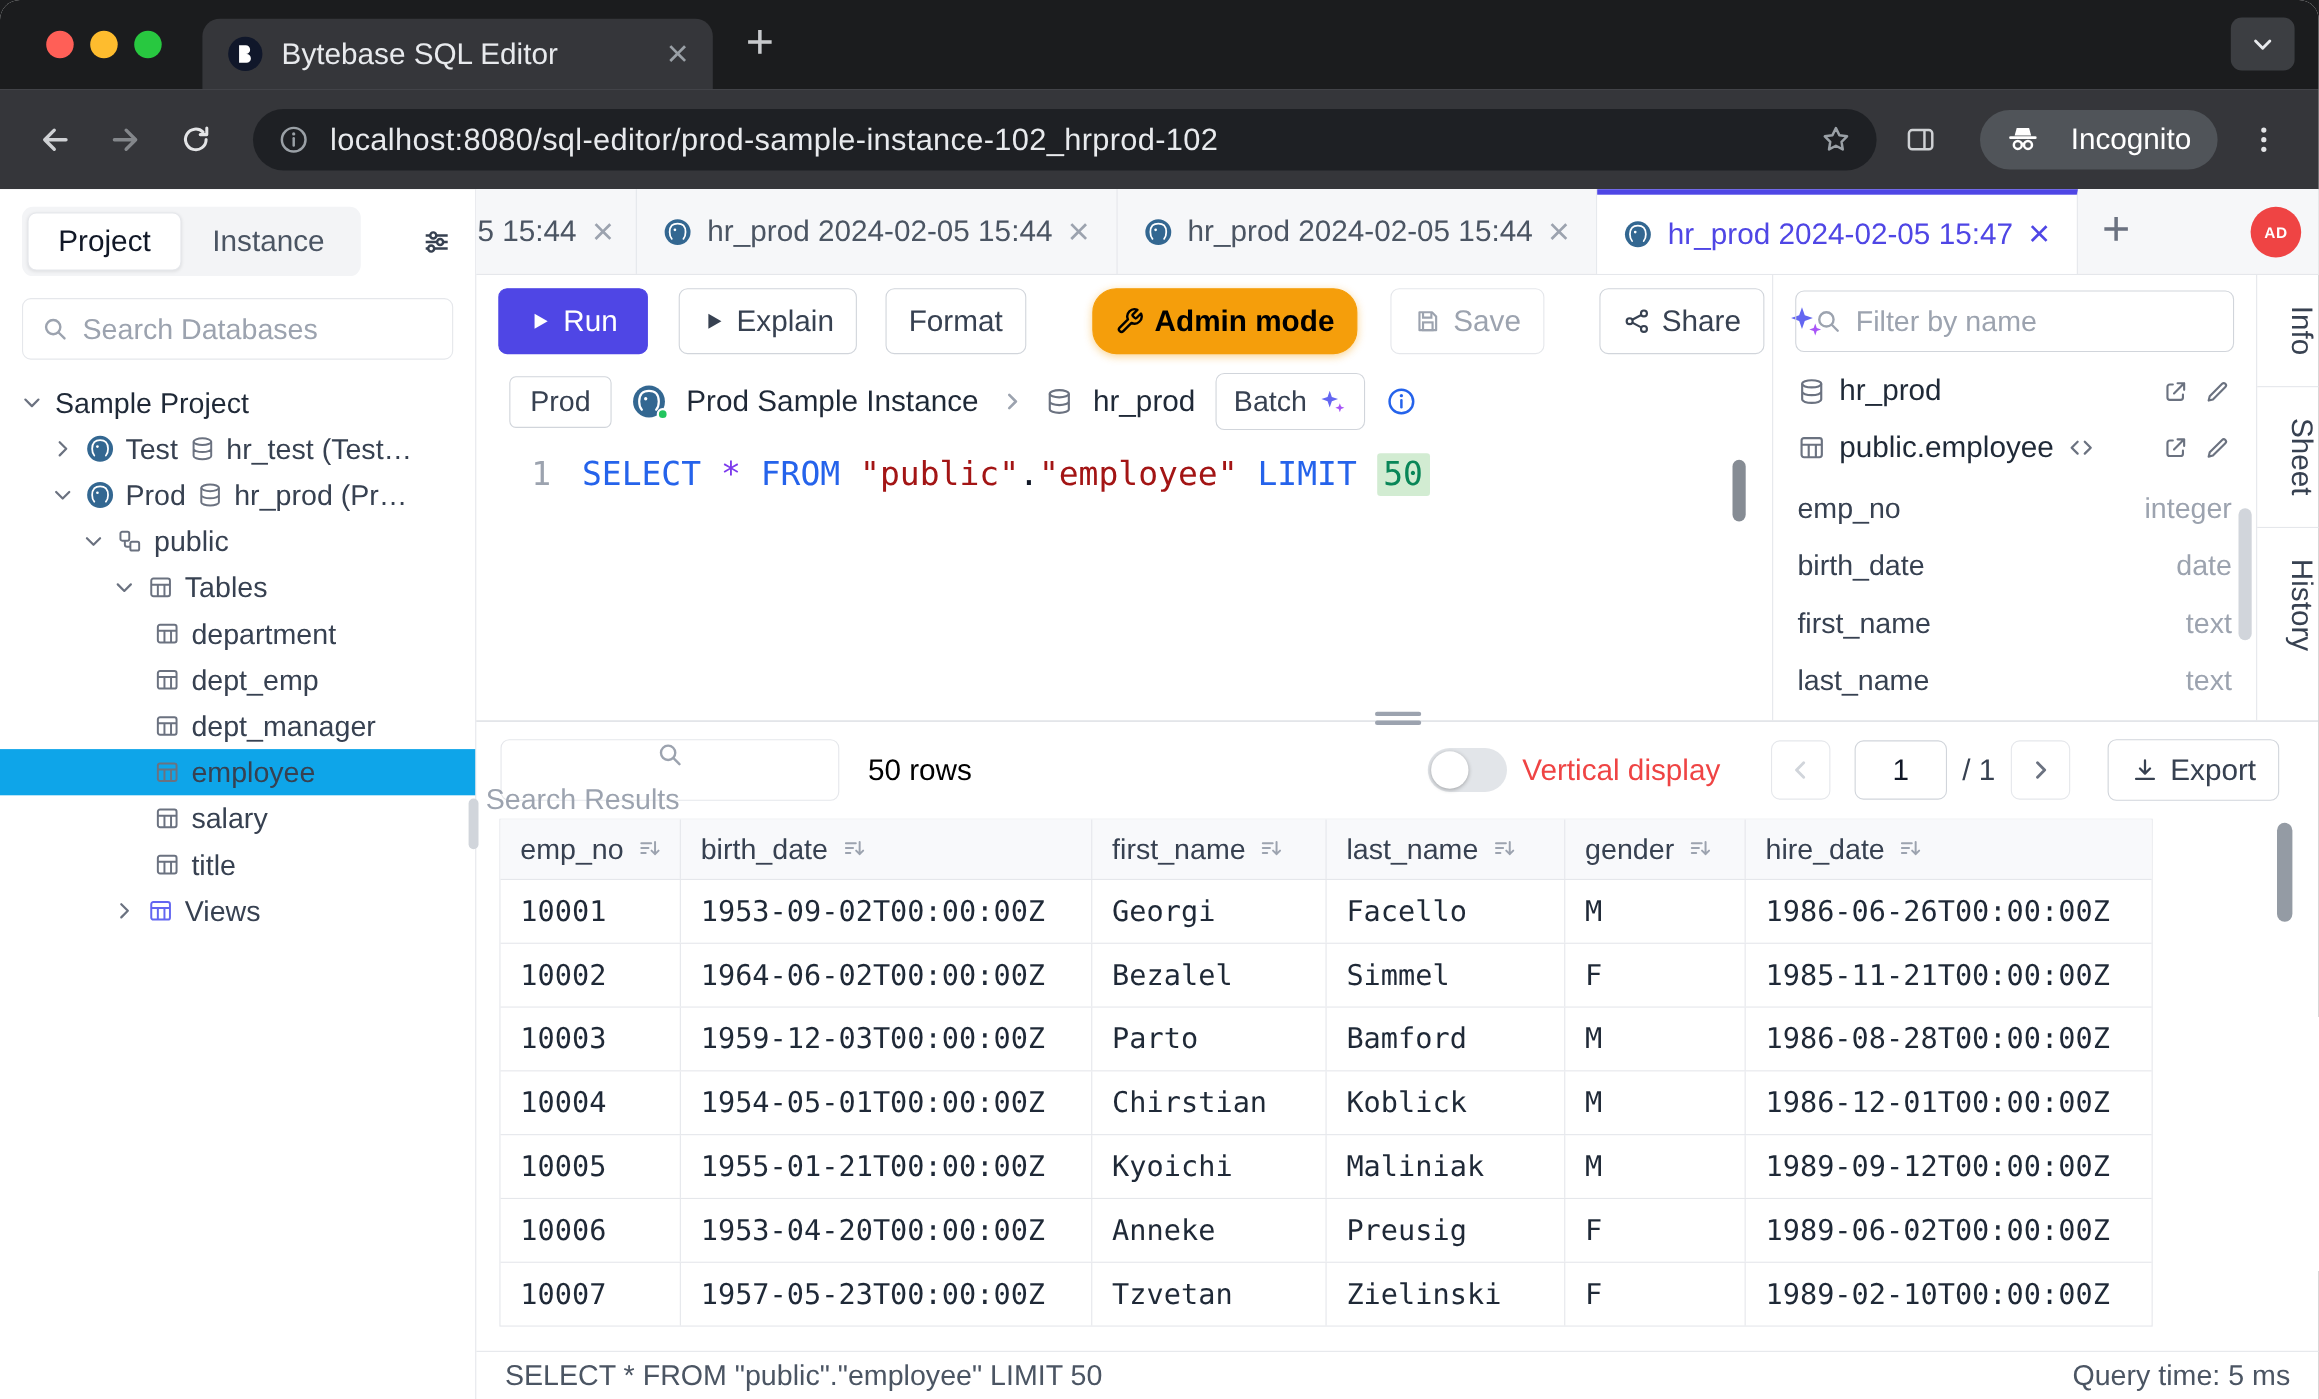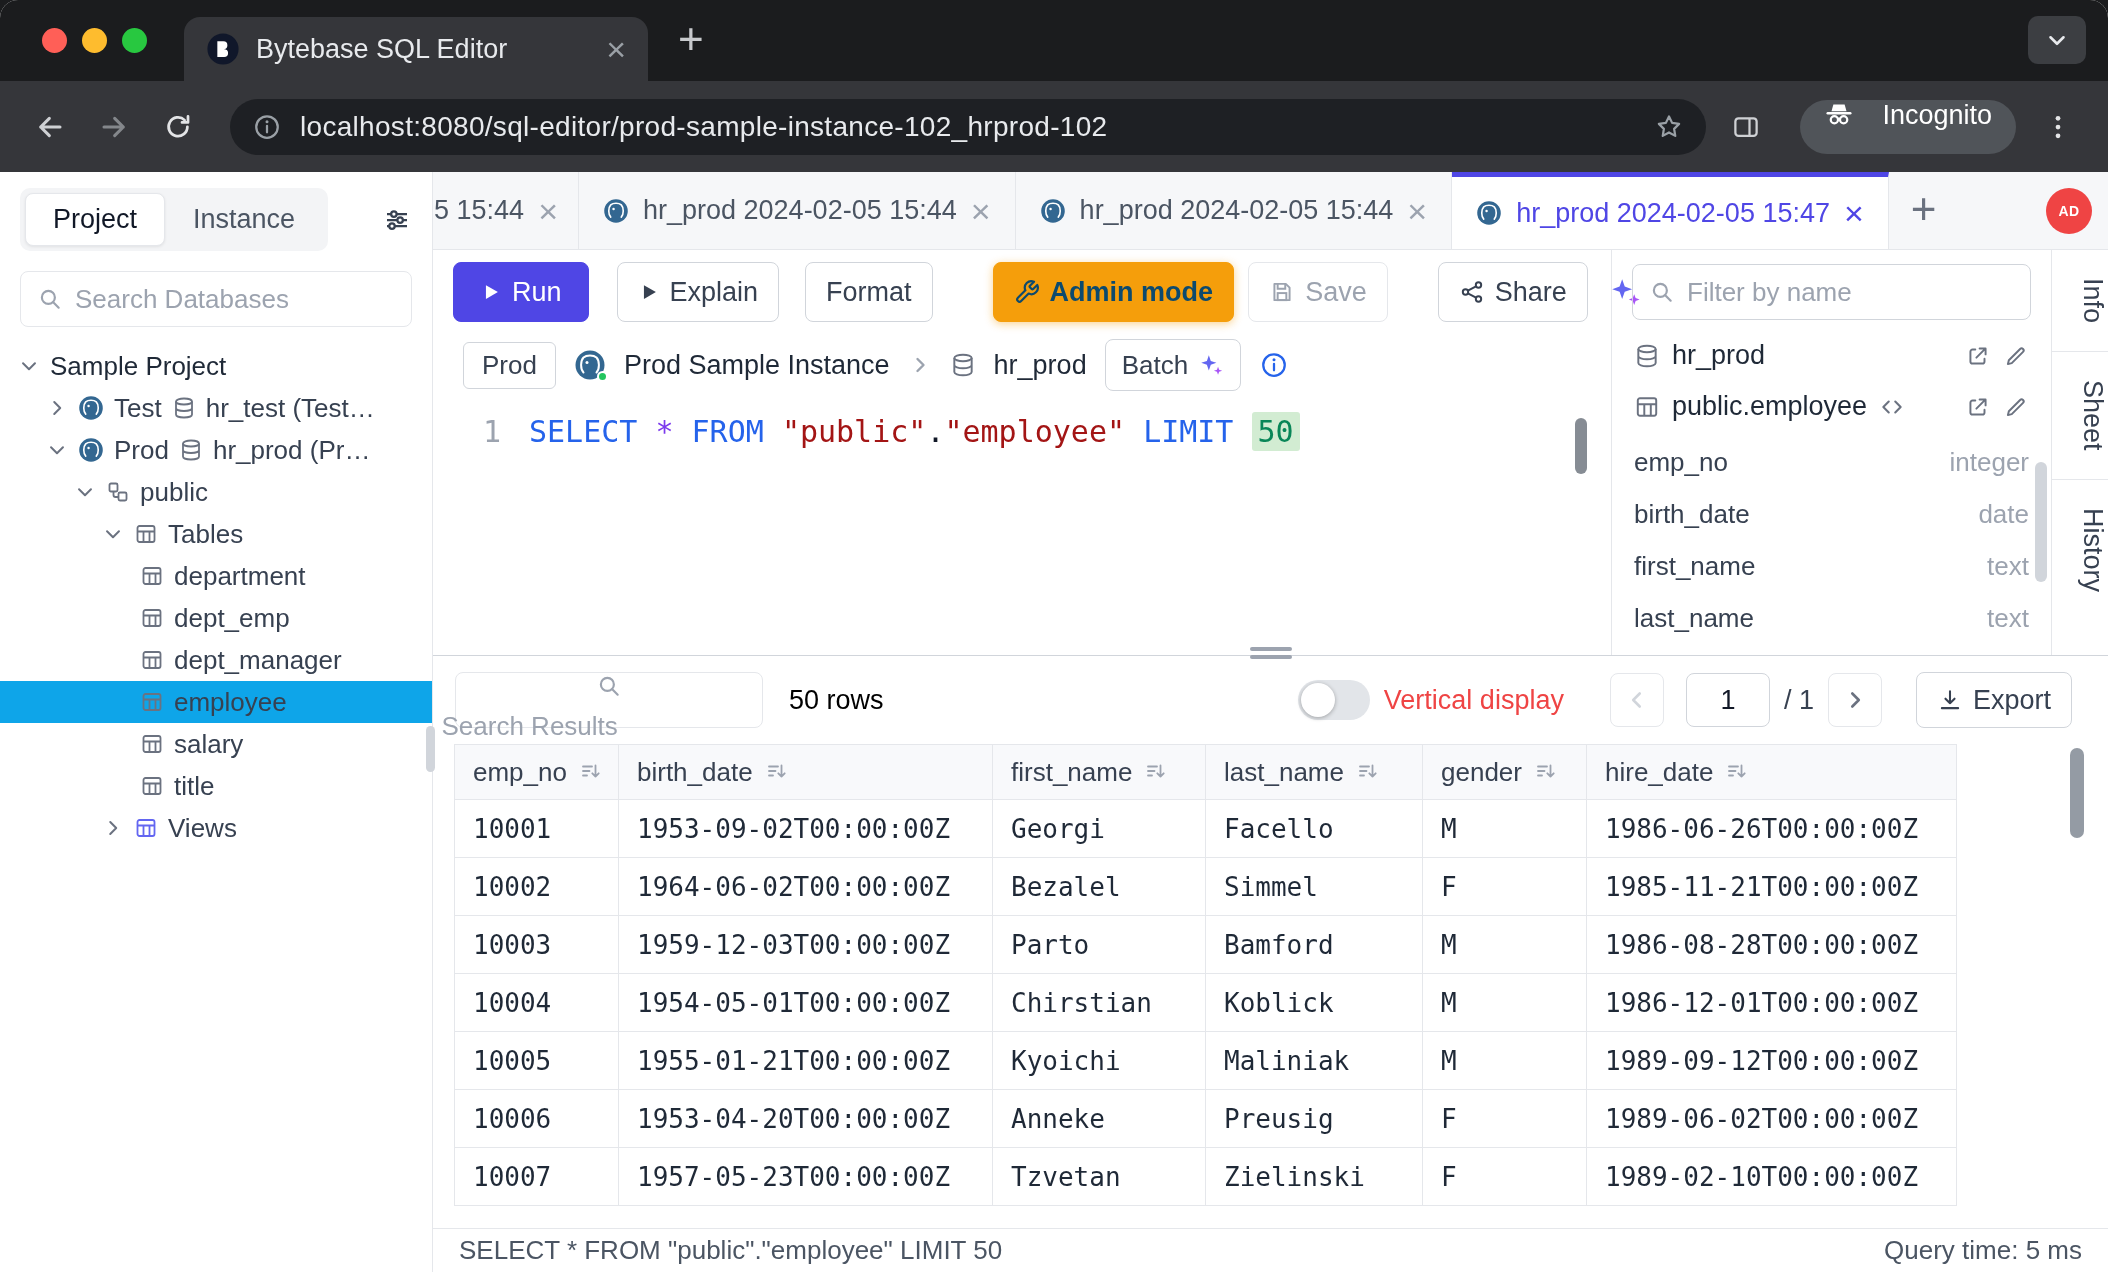--- a/index.html
+++ b/index.html
@@ -21,21 +21,21 @@
   .tab-close { color:#9aa0a6; font-size:34px; line-height:1; }
   .newtab { position:absolute; left:678px; top:14px; color:#c7c9cc; font-size:44px; }
   .tabsearch { position:absolute; right:22px; top:16px; width:58px; height:48px; background:#3c3e42;
                border-radius:10px; display:flex; align-items:center; justify-content:center; color:#e8eaed; }
   .chrome-nav { height:91px; background:#35363a; display:flex; align-items:center; padding:0 24px; flex:none; }
   .navic { width:52px; height:52px; display:flex; align-items:center; justify-content:center; margin-right:12px; }
   .omnibox { flex:1; height:56px; background:#1e2024; border-radius:28px; display:flex; align-items:center;
              padding:0 22px; gap:18px; margin:0 14px; min-width:0; }
   .url { color:#e8eaed; font-size:28px; flex:1; white-space:nowrap; overflow:hidden; letter-spacing:.3px; }
   .chip-incognito { height:54px; border-radius:27px; background:#505459; color:#fff; font-size:27px;
-                    display:flex; align-items:flex-start; gap:28px; padding:0 24px; margin:0 16px; }
+                    display:flex; align-items:center; gap:28px; padding:0 24px; margin:0 16px; }
 
   
   .ic { width:28px; height:28px; display:block; flex:none; }
   .ic-22{width:22px;height:22px} .ic-24{width:24px;height:24px} .ic-26{width:26px;height:26px}
   .ic-30{width:30px;height:30px} .ic-32{width:32px;height:32px} .ic-34{width:34px;height:34px}
   .r90{transform:rotate(90deg)} .r180{transform:rotate(180deg)}
 
   
   .app { flex:1; display:flex; background:#fff; position:relative; min-height:0; }
 
@@ -81,22 +81,22 @@
 
   
   .upper { height:406px; display:flex; border-bottom:1px solid #d1d5db; min-width:0; flex:none; }
   .left-main { flex:1; display:flex; flex-direction:column; min-width:0; }
   .toolbar { height:84px; display:flex; align-items:center; padding:0 20px; }
   .btn { height:60px; display:flex; align-items:center; gap:10px; border:1px solid #d1d5db; border-radius:8px;
          background:#fff; font-size:27px; color:#374151; padding:0 20px; white-space:nowrap; }
   .btn-run { background:#4f46e5; border-color:#4f46e5; color:#fff; font-weight:500; margin-right:28px; padding:0 26px; }
   .btn-explain { margin-right:26px; }
   .btn-format { margin-right:60px; }
-  .btn-admin { background:#f59e0b; border-color:#f59e0b; color:#0c4a6e; font-weight:600;
-               box-shadow:0 2px 8px rgba(245,158,11,.45); margin-right:14px; }
+  .btn-admin { background:#f59e0b; border-color:#f59e0b; color:#000000; font-weight:600;
+               box-shadow:0 2px 8px rgba(245,158,11,.45); margin-right:30px;border-radius:22px; }
   .btn-save { color:#9ca3af; border-color:#e5e7eb; margin-right:50px; }
   .btn-share { margin-right:14px; }
   .sparkle-btn { border:none; background:none; padding:0 6px; }
 
   .crumb { height:62px; display:flex; align-items:center; gap:18px; padding:0 30px; font-size:27px; color:#1f2937; }
   .chip-env { border:1px solid #d1d5db; border-radius:6px; padding:7px 18px; font-size:26px; color:#374151; }
   .crumb-name { font-weight:500; }
   .crumb-sep { color:#9ca3af; }
   .pgwrap { position:relative; }
   .pgwrap .dot { position:absolute; right:-2px; bottom:-1px; width:11px; height:11px; border-radius:50%;

